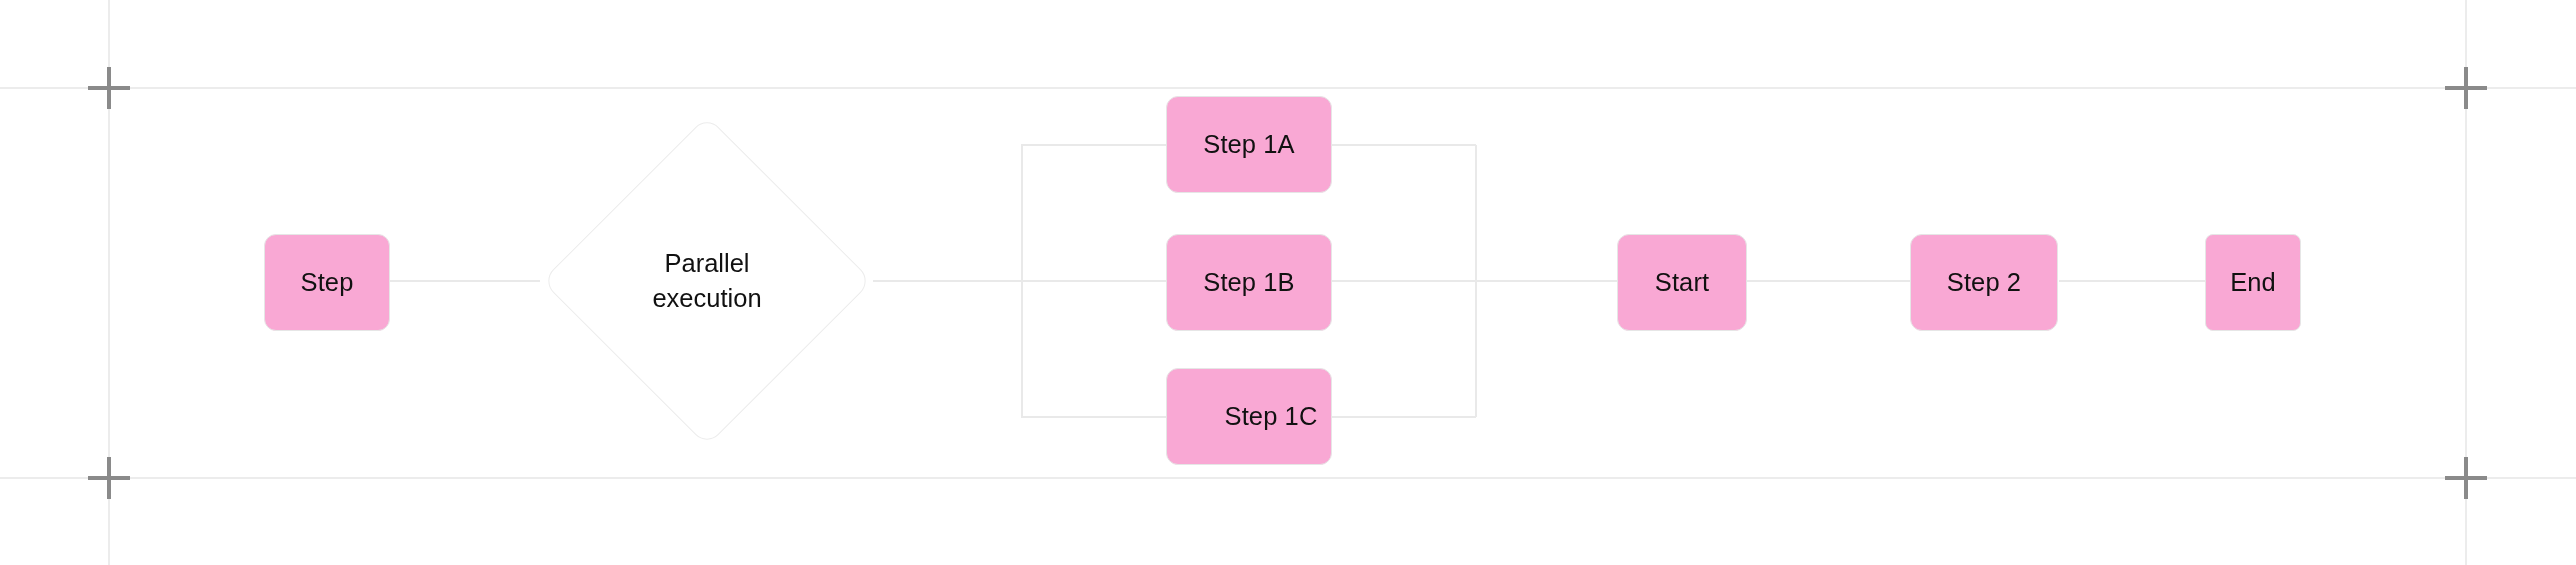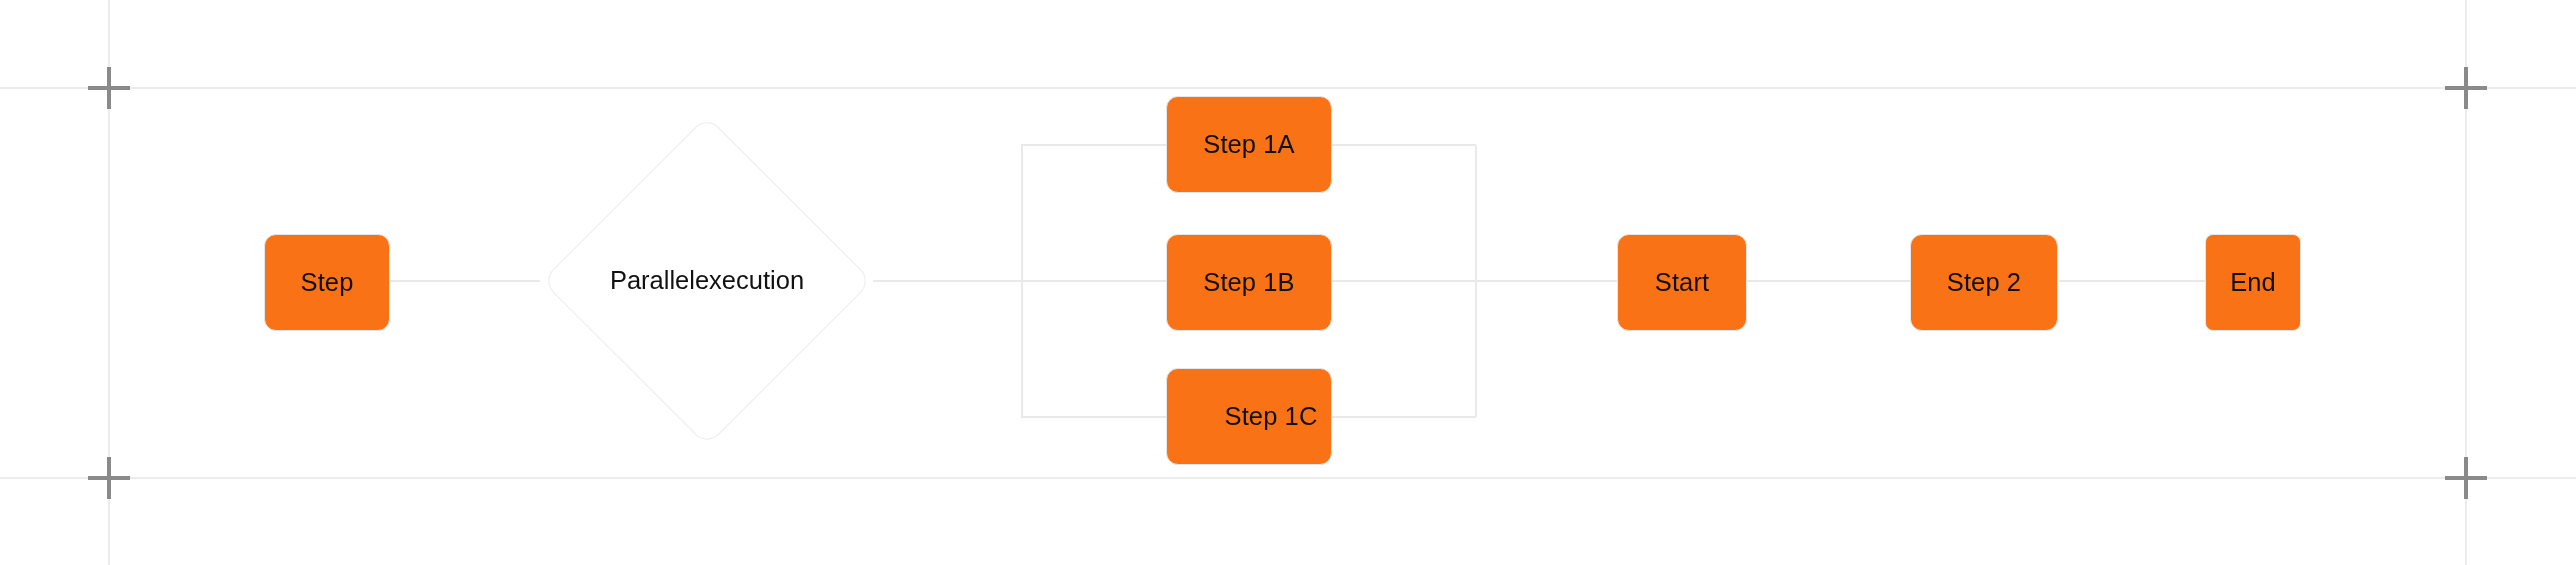--- a/index.html
+++ b/index.html
@@ -71,21 +71,21 @@
   .edge-v {
     position: absolute;
     width: 1.5px;
     background: #e9e9e9;
   }
 
   
   .node {
     position: absolute;
     box-sizing: border-box;
-    background: #f97316;
+    background: #f9a8d4;
     border: 1.5px solid #e6e6e6;
     border-radius: 12px;
     display: flex;
     align-items: center;
     justify-content: center;
     color: #111111;
     font-size: 25.5px;
     line-height: 1.25;
     letter-spacing: 0.1px;
     white-space: nowrap;
@@ -100,21 +100,21 @@
     box-sizing: border-box;
     background: #ffffff;
     border: 1.5px solid #ececec;
     border-radius: 16.5px;
     transform: rotate(45deg);
   }
   .diamond-label {
     position: absolute;
     inset: 0;
     display: flex;
-    flex-direction: row;
+    flex-direction: column;
     align-items: center;
     justify-content: center;
     color: #111111;
     font-size: 25.5px;
     line-height: 1.34;
     text-align: center;
     pointer-events: none;
   }
 </style>
 </head>

